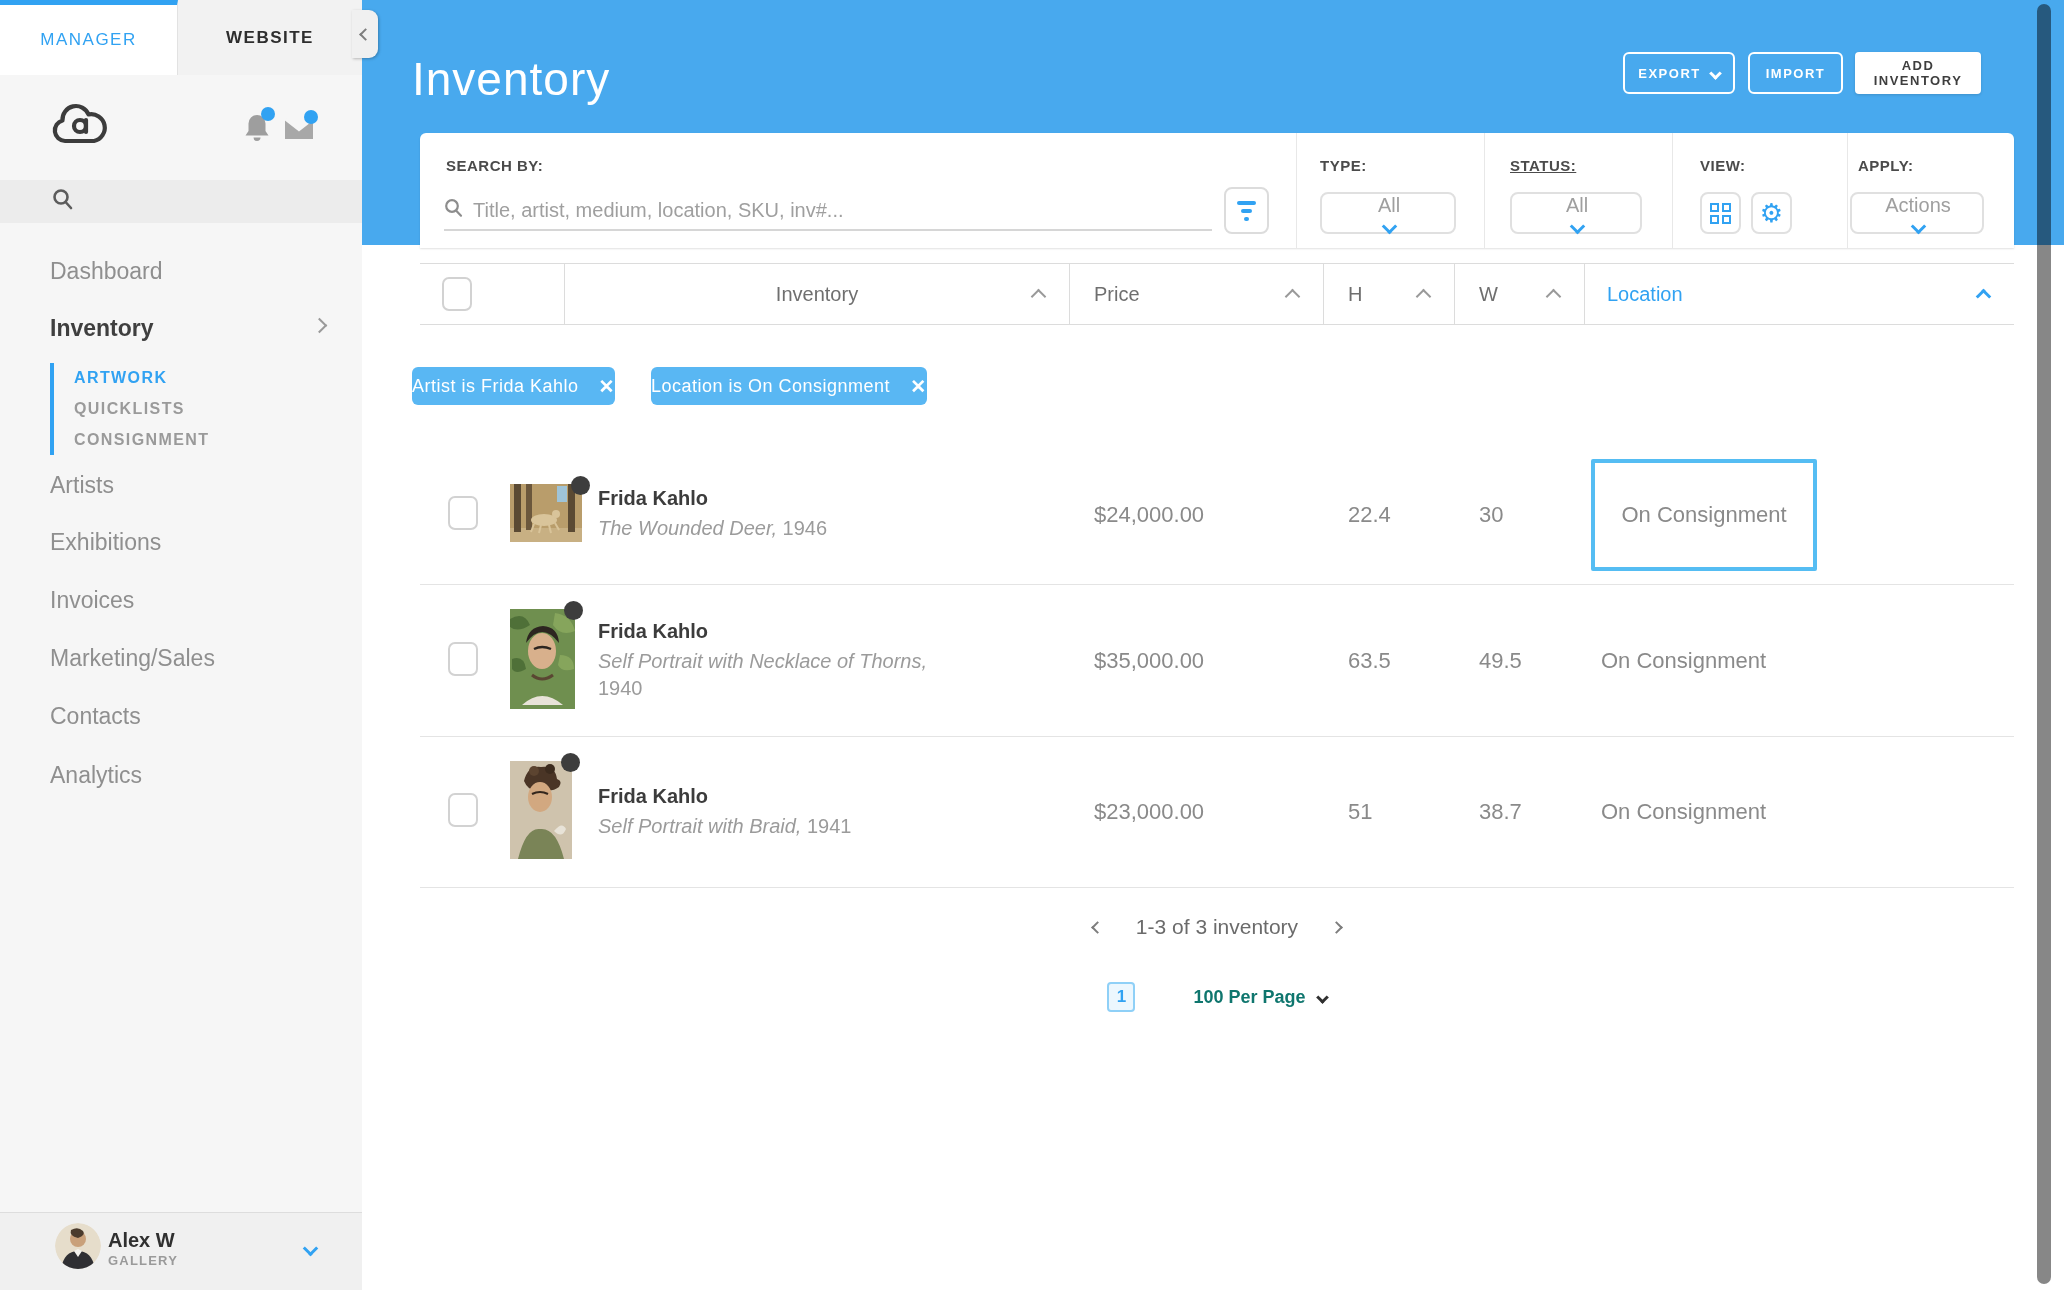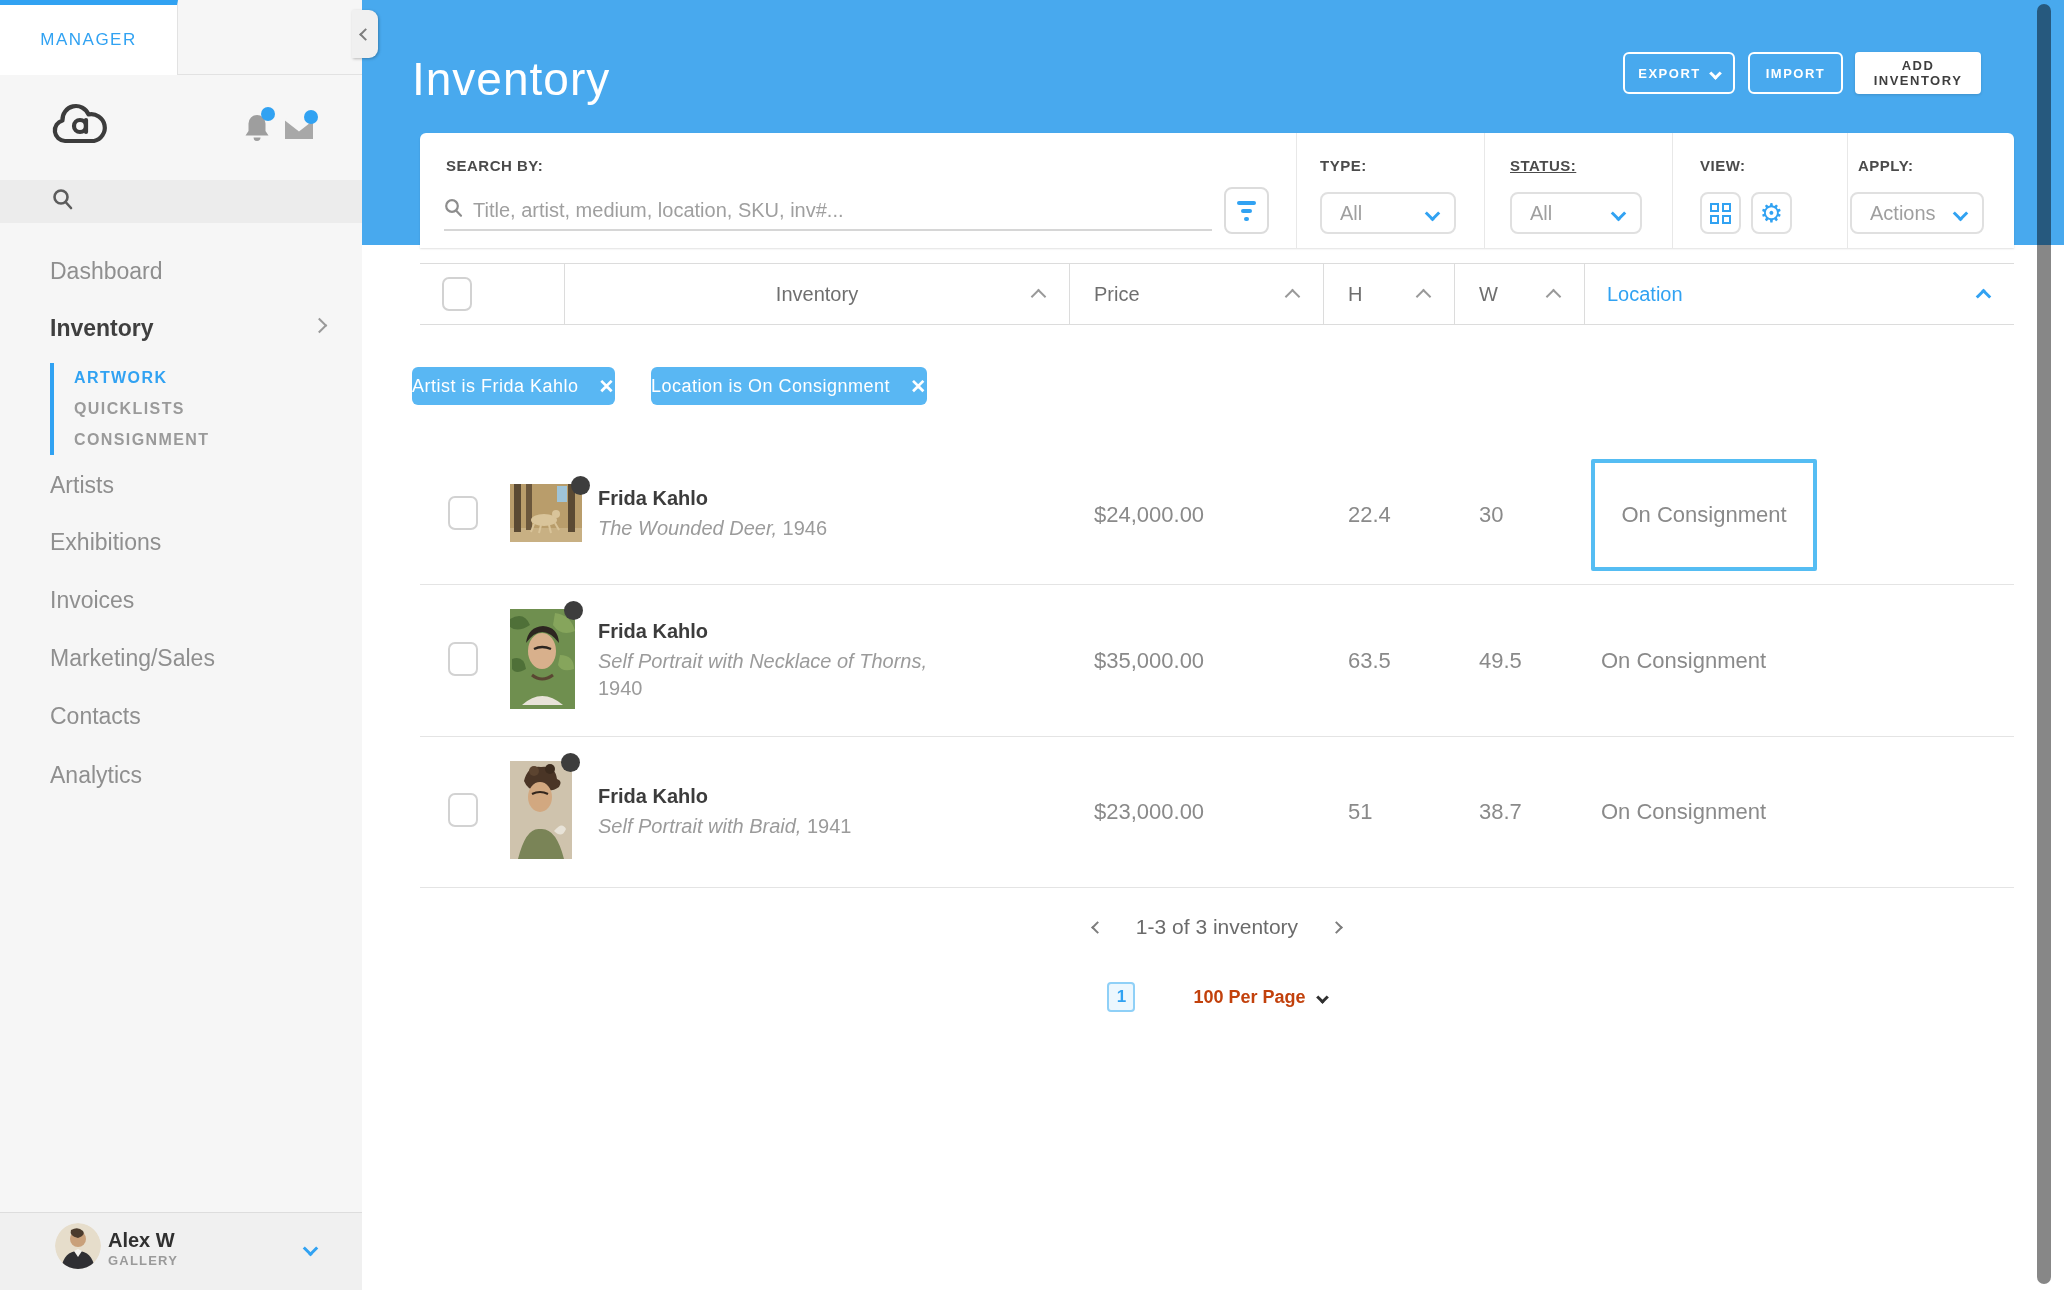--- a/index.html
+++ b/index.html
@@ -50,21 +50,21 @@
 
   
   .filter-panel{position:absolute;left:58px;top:133px;width:1594px;height:115px;background:#fff;border-radius:6px 6px 0 0;box-shadow:0 1px 2px rgba(0,0,0,.12);}
   .fp-label{position:absolute;top:24px;font-size:15px;font-weight:bold;letter-spacing:.5px;color:#4b4b4b;}
   .fp-divider{position:absolute;top:0;width:1px;height:115px;background:#e8e8e8;}
   .search-zone-input{position:absolute;left:24px;top:58px;width:768px;height:40px;border-bottom:2px solid #d6d6d6;display:flex;align-items:center;gap:10px;}
   .search-zone-input input{flex:1;border:none;outline:none;background:transparent;font-size:20px;color:#555;font-family:inherit;}
   .search-zone-input input::placeholder{color:#9f9f9f;}
   .filter-btn{position:absolute;left:804px;top:54px;width:45px;height:47px;border:2px solid #dcdcdc;border-radius:8px;background:#fff;display:flex;flex-direction:column;align-items:center;justify-content:center;gap:4px;cursor:pointer;}
   .fbar{background:var(--accent-blue);height:4px;border-radius:2px;}
-  .select-box{position:absolute;top:59px;height:42px;border:2px solid #e0e0e0;border-radius:8px;background:#fff;display:flex;align-items:center;justify-content:space-between;padding:0 16px 0 18px;font-size:20px;color:#9f9f9f;cursor:pointer;}
+  .select-box{position:absolute;top:59px;height:42px;border:2px solid #e0e0e0;border-radius:8px;background:#fff;display:flex;align-items:center;justify-content:space-between;padding:0 16px 0 18px;font-size:20px;color:#9f9f9f;cursor:pointer;flex-direction:column;}
   .icon-btn{position:absolute;top:59px;width:41px;height:42px;border:2px solid #e0e0e0;border-radius:8px;background:#fff;display:flex;align-items:center;justify-content:center;cursor:pointer;}
   .grid-icon{display:grid;grid-template-columns:9px 9px;grid-template-rows:9px 9px;gap:3px;}
   .grid-icon span{border:2px solid var(--accent-blue);}
   .gear-glyph{color:var(--accent-blue);font-size:26px;line-height:1;}
 
   
   .table-header{position:absolute;left:58px;top:263px;width:1594px;height:62px;border-top:1px solid #dcdcdc;border-bottom:1px solid #dcdcdc;display:grid;grid-template-columns:145px 505px 254px 131px 130px 429px;background:#fff;}
   .th{position:relative;border-right:1px solid #dcdcdc;display:flex;align-items:center;font-size:20px;color:#6f6f6f;cursor:pointer;}
   .th:last-child{border-right:none;}
   .th .caret{position:absolute;right:25px;top:50%;margin-top:-3px;}
@@ -89,21 +89,21 @@
   .title em{font-style:italic;}
   .cell-price,.cell-dim{font-size:22px;font-weight:300;color:#8a8a8a;padding-left:24px;}
   .cell-loc{font-size:22px;font-weight:300;color:#8a8a8a;padding-left:16px;position:relative;}
   .hl-box{position:relative;left:-10px;width:226px;height:112px;border:4px solid var(--highlight-border);border-radius:2px;background:#fff;display:flex;align-items:center;justify-content:center;}
 
   
   .pag-row1{position:absolute;left:58px;top:915px;width:1594px;display:flex;align-items:center;justify-content:center;gap:34px;}
   .pag-text{font-size:21px;color:#6b6b6b;}
   .pag-row2{position:absolute;left:58px;top:982px;width:1594px;display:flex;align-items:center;justify-content:center;gap:26px;}
   .page-box{width:28px;height:30px;border:2px solid #8fd0f7;border-radius:4px;background:#ecf7fe;color:var(--accent-blue);font-size:17px;font-weight:bold;display:flex;align-items:center;justify-content:center;cursor:pointer;}
-  .per-page{display:flex;align-items:center;gap:12px;font-size:18px;font-weight:bold;color:#c2410c;cursor:pointer;margin-left:32px;}
+  .per-page{display:flex;align-items:center;gap:12px;font-size:18px;font-weight:bold;color:#0f766e;cursor:pointer;margin-left:32px;}
 
   
   .chev{display:inline-block;width:11px;height:11px;border-style:solid;border-color:#9a9a9a;border-width:2.5px 2.5px 0 0;}
   .chev-up{transform:rotate(-45deg);}
   .chev-down{transform:rotate(135deg);}
   .chev-right{transform:rotate(45deg);}
   .chev-left{transform:rotate(-135deg);}
   .chev-blue{border-color:var(--accent-blue);border-width:3px 3px 0 0;}
   .chev-white{border-color:#fff;border-width:3px 3px 0 0;width:9px;height:9px;}
   .chev-dark{border-color:#303030;border-width:3px 3px 0 0;width:9px;height:9px;}
@@ -113,20 +113,21 @@
   .scrollbar-thumb{position:absolute;left:2037px;top:4px;width:14px;height:1280px;border-radius:7px;background:rgba(0,0,0,.47);z-index:20;}
 </style>
 </head>
 <body>
 
 <div class="app">
 
   <div class="sidebar">
     <div class="tabs">
       <div class="tab-manager">MANAGER</div>
+      <div class="tab-website">WEBSITE</div>
     </div>
 
     <div class="brand-row">
       <span class="logo">
         <svg width="58" height="44" viewBox="0 0 58 44">
           <path d="M15 38 a10.5 10.5 0 0 1 -2.5 -20.6 A13.5 13.5 0 0 1 38.5 11.5 A10 10 0 0 1 44 38 Z" fill="none" stroke="#3c3c3c" stroke-width="4.2" stroke-linejoin="round"></path>
           <circle cx="30" cy="23" r="6" fill="none" stroke="#3c3c3c" stroke-width="4.2"></circle>
           <path d="M36 17 v12" fill="none" stroke="#3c3c3c" stroke-width="4.2" stroke-linecap="round"></path>
         </svg>
       </span>

